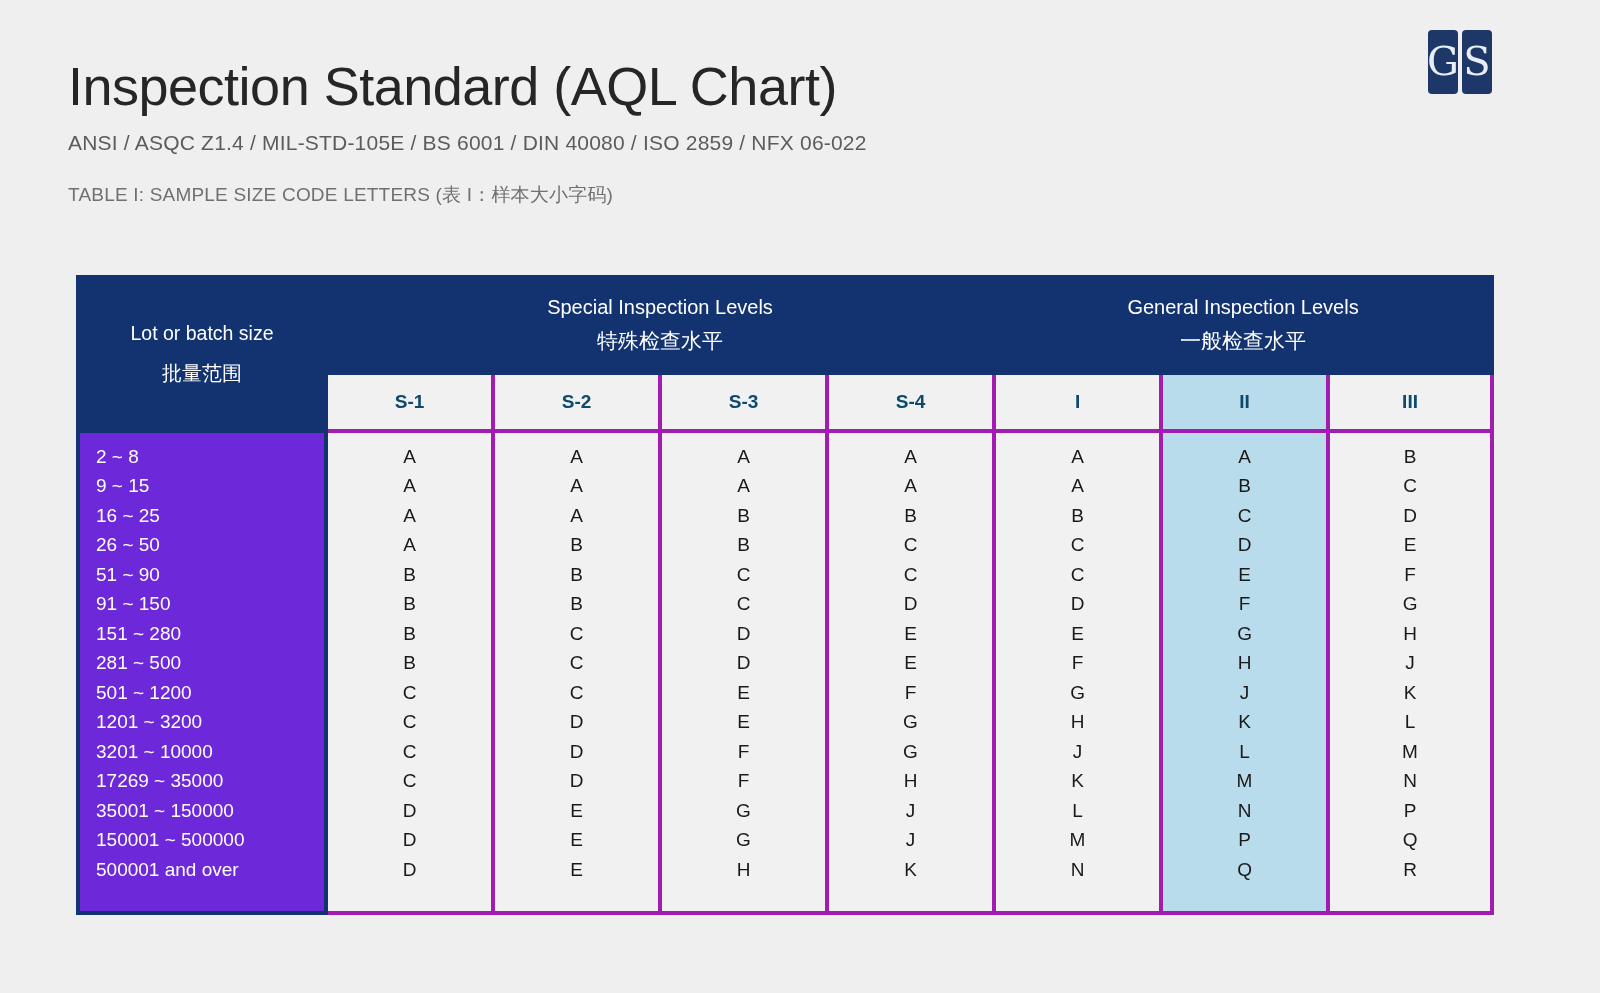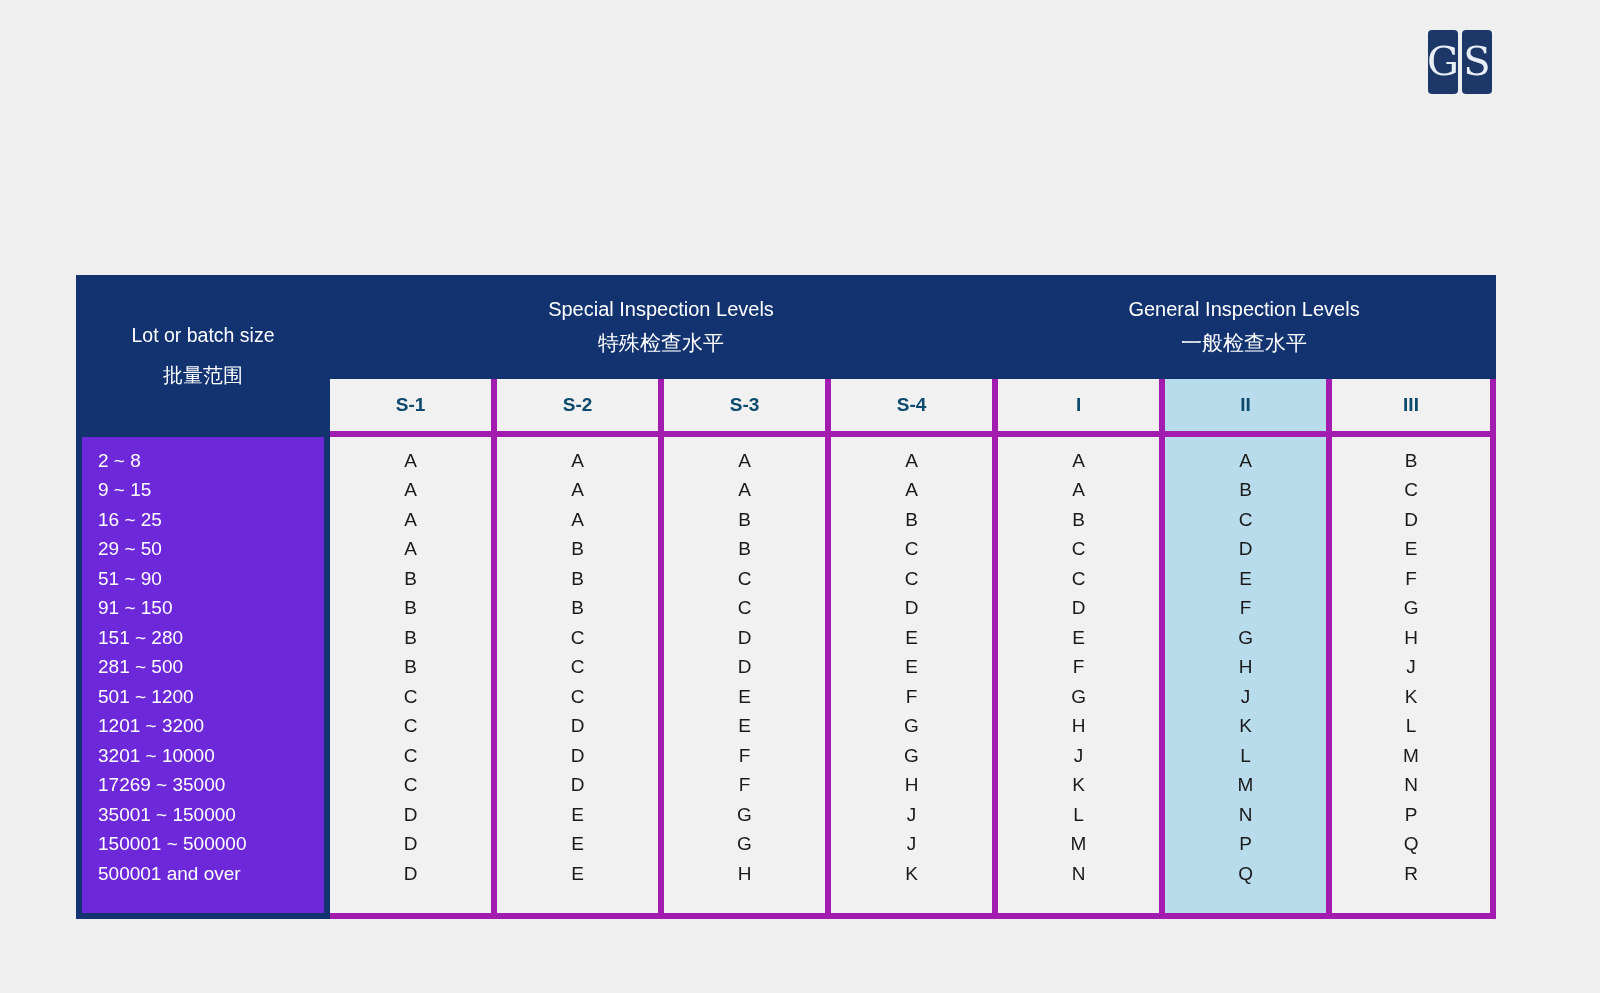--- a/index.html
+++ b/index.html
@@ -105,21 +105,21 @@
   #aql-table {
     position: absolute;
     left: 76px;
     top: 275px;
     width: 1414px;
     border-collapse: collapse;
     table-layout: fixed;
   }
   #aql-table td, #aql-table th {
     padding: 0;
-    border: 6px solid #a21caf;
+    border: 4px solid #a21caf;
     box-sizing: border-box;
   }
 
   .navy-head {
     background: #123370;
     color: #ffffff;
     font-weight: 400;
     text-align: center;
     border-color: #123370 !important;
   }
@@ -180,20 +180,25 @@
     line-height: 29.5px;
     color: #1a1a1a;
   }
   .body-row { height: 482px; }
 </style>
 </head>
 <body>
 
 <div id="header">
 
+  <div id="title-block">
+    <div id="page-title">Inspection Standard (AQL Chart)</div>
+    <div id="standards-line">ANSI / ASQC Z1.4 / MIL-STD-105E / BS 6001 / DIN 40080 / ISO 2859 / NFX 06-022</div>
+    <div id="table-caption">TABLE I: SAMPLE SIZE CODE LETTERS (表 I：样本大小字码)</div>
+  </div>
 
   <div id="logo">
     <div class="logo-tile left">
       <span class="logo-glyph">G</span>
     </div>
     <div class="logo-tile right">
       <span class="logo-glyph">S</span>
     </div>
   </div>
 
@@ -236,21 +241,21 @@
       <th class="sub-head">III</th>
     </tr>
   </thead>
   <tbody>
     <tr class="body-row">
       <td class="lot-body">
         <ul class="lot-list" id="lot-list">
             <li>2 ~ 8</li>
             <li>9 ~ 15</li>
             <li>16 ~ 25</li>
-            <li>29 ~ 50</li>
+            <li>26 ~ 50</li>
             <li>51 ~ 90</li>
             <li>91 ~ 150</li>
             <li>151 ~ 280</li>
             <li>281 ~ 500</li>
             <li>501 ~ 1200</li>
             <li>1201 ~ 3200</li>
             <li>3201 ~ 10000</li>
             <li>17269 ~ 35000</li>
             <li>35001 ~ 150000</li>
             <li>150001 ~ 500000</li>

